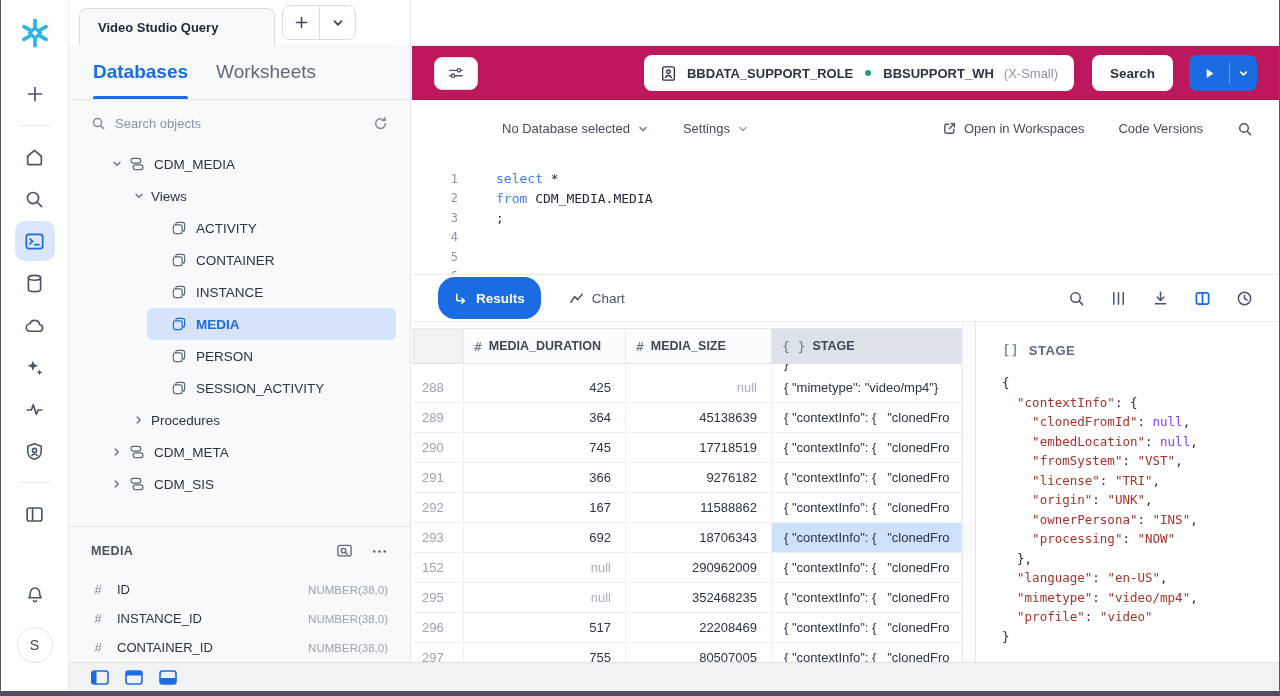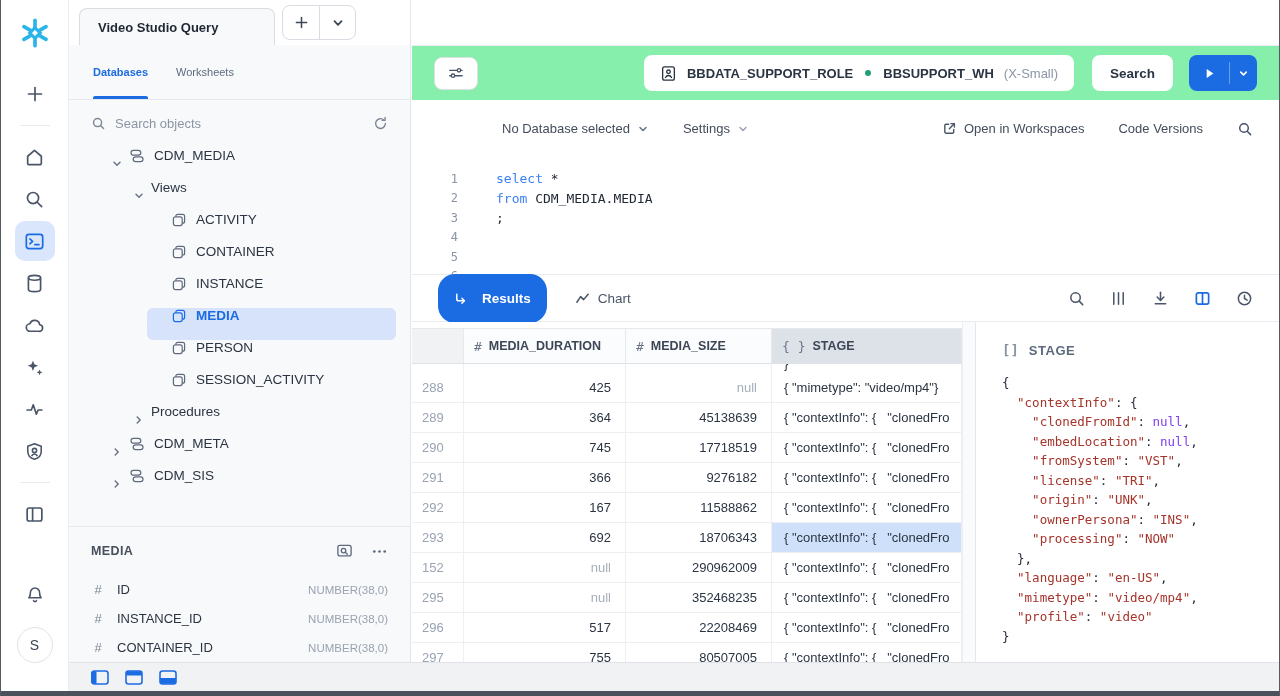--- a/index.html
+++ b/index.html
@@ -24,28 +24,28 @@
   .sidebar{position:absolute;left:68px;top:0;width:342px;bottom:24px;background:#0ea5e9;
            border-right:1px solid #e3e6eb;display:flex;flex-direction:column;overflow:hidden}
   .tabstrip{height:45px;flex:none;background:#fff;display:flex;align-items:flex-end;padding-left:10px;gap:7px}
   .wtab{height:37px;background:#f8f9fa;border:1px solid #d9dde3;border-bottom:none;border-radius:8px 8px 0 0;
         display:flex;align-items:center;padding:0 18px;font-size:13px;font-weight:700;color:#1f2734;min-width:196px}
   .tab-btns{height:35px;margin-bottom:5px;display:flex;border:1px solid #d9dde3;border-radius:8px;overflow:hidden;background:#fff}
   .tab-btn{width:36px;display:flex;align-items:center;justify-content:center;color:#3f4857}
   .tab-btn+.tab-btn{border-left:1px solid #d9dde3}
   .sidebar-body{flex:1;background:#f8f9fa;display:flex;flex-direction:column;overflow:hidden}
   .obj-tabs{height:55px;flex:none;border-bottom:1px solid #e6e8ec;display:flex;align-items:stretch;gap:28px;padding:0 24px}
-  .obj-tab{font-size:11px;color:#5d6a7e;font-weight:500;position:relative;display:flex;align-items:center}
+  .obj-tab{font-size:19px;color:#5d6a7e;font-weight:500;position:relative;display:flex;align-items:center}
   .obj-tab.active{color:#1b6be3;font-weight:700}
   .obj-tab.active::after{content:"";position:absolute;left:0;right:0;bottom:0;height:3px;background:#1b6be3;border-radius:2px 2px 0 0}
   .search-row{height:46px;flex:none;display:flex;align-items:center;padding:0 22px;gap:9px;color:#7d8795}
   .search-row input{flex:1;border:none;background:transparent;outline:none;font-size:13px;color:#2b3442;font-family:inherit}
   .search-row input::placeholder{color:#8b95a5}
   .tree{flex:1;overflow:hidden;padding-top:2px}
-  .tree-row{height:32px;display:flex;border-radius:6px;margin-right:14px;font-size:13.5px;color:#2b3442}
+  .tree-row{height:32px;display:flex;align-items:center;border-radius:6px;margin-right:14px;font-size:13.5px;color:#2b3442}
   .tree-row.lvl0{margin-left:36px;padding-left:6px}
   .tree-row.lvl1{margin-left:58px;padding-left:6px}
   .tree-row.lvl2{margin-left:78px;padding-left:24px}
   .tree-row.selected{background:#d6e3fb;color:#1b6be3;font-weight:700}
   .chev{width:18px;flex:none;display:flex;align-items:center;color:#6b7585}
   .ticon{width:16px;flex:none;margin-right:9px;display:flex;color:#5d6a7e}
   .selected .ticon{color:#1b6be3}
   .selected .ticon .front{fill:#d6e3fb}
   .tlabel{white-space:nowrap}
 
@@ -54,21 +54,21 @@
   .sp-title{font-size:12.5px;font-weight:700;color:#474f5e;letter-spacing:.4px;flex:1}
   .sp-ico{color:#5d6a7e}
   .sp-row{height:29px;display:flex;align-items:center;gap:12px}
   .sp-hash{color:#7d8795;font-size:13px;width:14px;text-align:center}
   .sp-name{font-size:13px;color:#2b3442;flex:1}
   .sp-type{font-size:11.5px;color:#9aa3b2}
 
   
   .main{position:absolute;left:411px;right:0;top:0;bottom:34px;display:flex;flex-direction:column;background:#fff}
   .m-white{height:45px;flex:none;background:#fff}
-  .m-toolbar{height:55px;flex:none;background:#86efac;border-top:1px solid #eceef1;display:flex;align-items:center;
+  .m-toolbar{height:55px;flex:none;background:#be185d;border-top:1px solid #eceef1;display:flex;align-items:center;
              padding:0 22px;gap:12px}
   .btn-sliders{width:44px;height:33px;background:#fff;border:1px solid #dcdfe4;border-radius:8px;
                display:flex;align-items:center;justify-content:center;color:#4a5568}
   .m-spacer{flex:1}
   .ctx-pill{height:36px;background:#fff;border-radius:8px;display:flex;align-items:center;padding:0 16px;gap:10px;
             font-size:13px;font-weight:700;color:#2b3442}
   .gdot{width:6px;height:6px;border-radius:50%;background:#23a06f;margin:0 2px}
   .wh-size{color:#8b95a5;font-weight:500}
   .btn-share{height:36px;background:#fff;border-radius:8px;padding:0 18px;display:flex;align-items:center;
              font-size:13.5px;font-weight:700;color:#2b3442;margin-left:6px}
@@ -82,21 +82,21 @@
   .eh-item{display:flex;align-items:center;gap:7px;white-space:nowrap}
   .editor{height:117px;flex:none;background:#fff;padding-top:12px;font-family:"DejaVu Sans Mono",monospace;
           font-size:13px;overflow:hidden}
   .eline{height:19.5px;display:flex;align-items:center}
   .enum{width:46px;flex:none;text-align:right;color:#8b95a5;font-size:12px}
   .ecode{padding-left:38px;white-space:pre;color:#1f2734}
   .kw{color:#3b82f6}
 
   .r-toolbar{height:48px;flex:none;background:#fff;border-top:1px solid #e9ebee;border-bottom:1px solid #e9ebee;
              display:flex;align-items:center;padding:0 26px;gap:28px}
-  .results-pill{height:49px;background:#1b6be3;color:#fff;border-radius:17px;display:flex;align-items:center;gap:15px;
+  .results-pill{height:42px;background:#1b6be3;color:#fff;border-radius:17px;display:flex;align-items:center;gap:9px;
                 padding:0 16px;font-size:13.5px;font-weight:700}
   .chart-tab{display:flex;align-items:center;gap:8px;color:#4a5568;font-size:13.5px;font-weight:500}
   .rt-icons{margin-left:auto;display:flex;gap:25px;align-items:center;color:#4a5568}
   .rt-icons .blue{color:#1b6be3}
 
   .r-split{flex:1;display:flex;overflow:hidden}
   .table-wrap{width:550px;flex:none;display:flex;flex-direction:column;padding-top:6px;overflow:hidden;background:#fff}
   .t-header{height:36px;flex:none;display:flex;border-top:1px solid #e5e8ec;border-bottom:1px solid #dfe3e8}
   .th{display:flex;align-items:center;font-size:12.5px;font-weight:700;color:#3d4654;border-right:1px solid #e5e8ec;
       padding:0 10px;gap:7px;background:#fbfcfd;overflow:hidden;white-space:nowrap}

